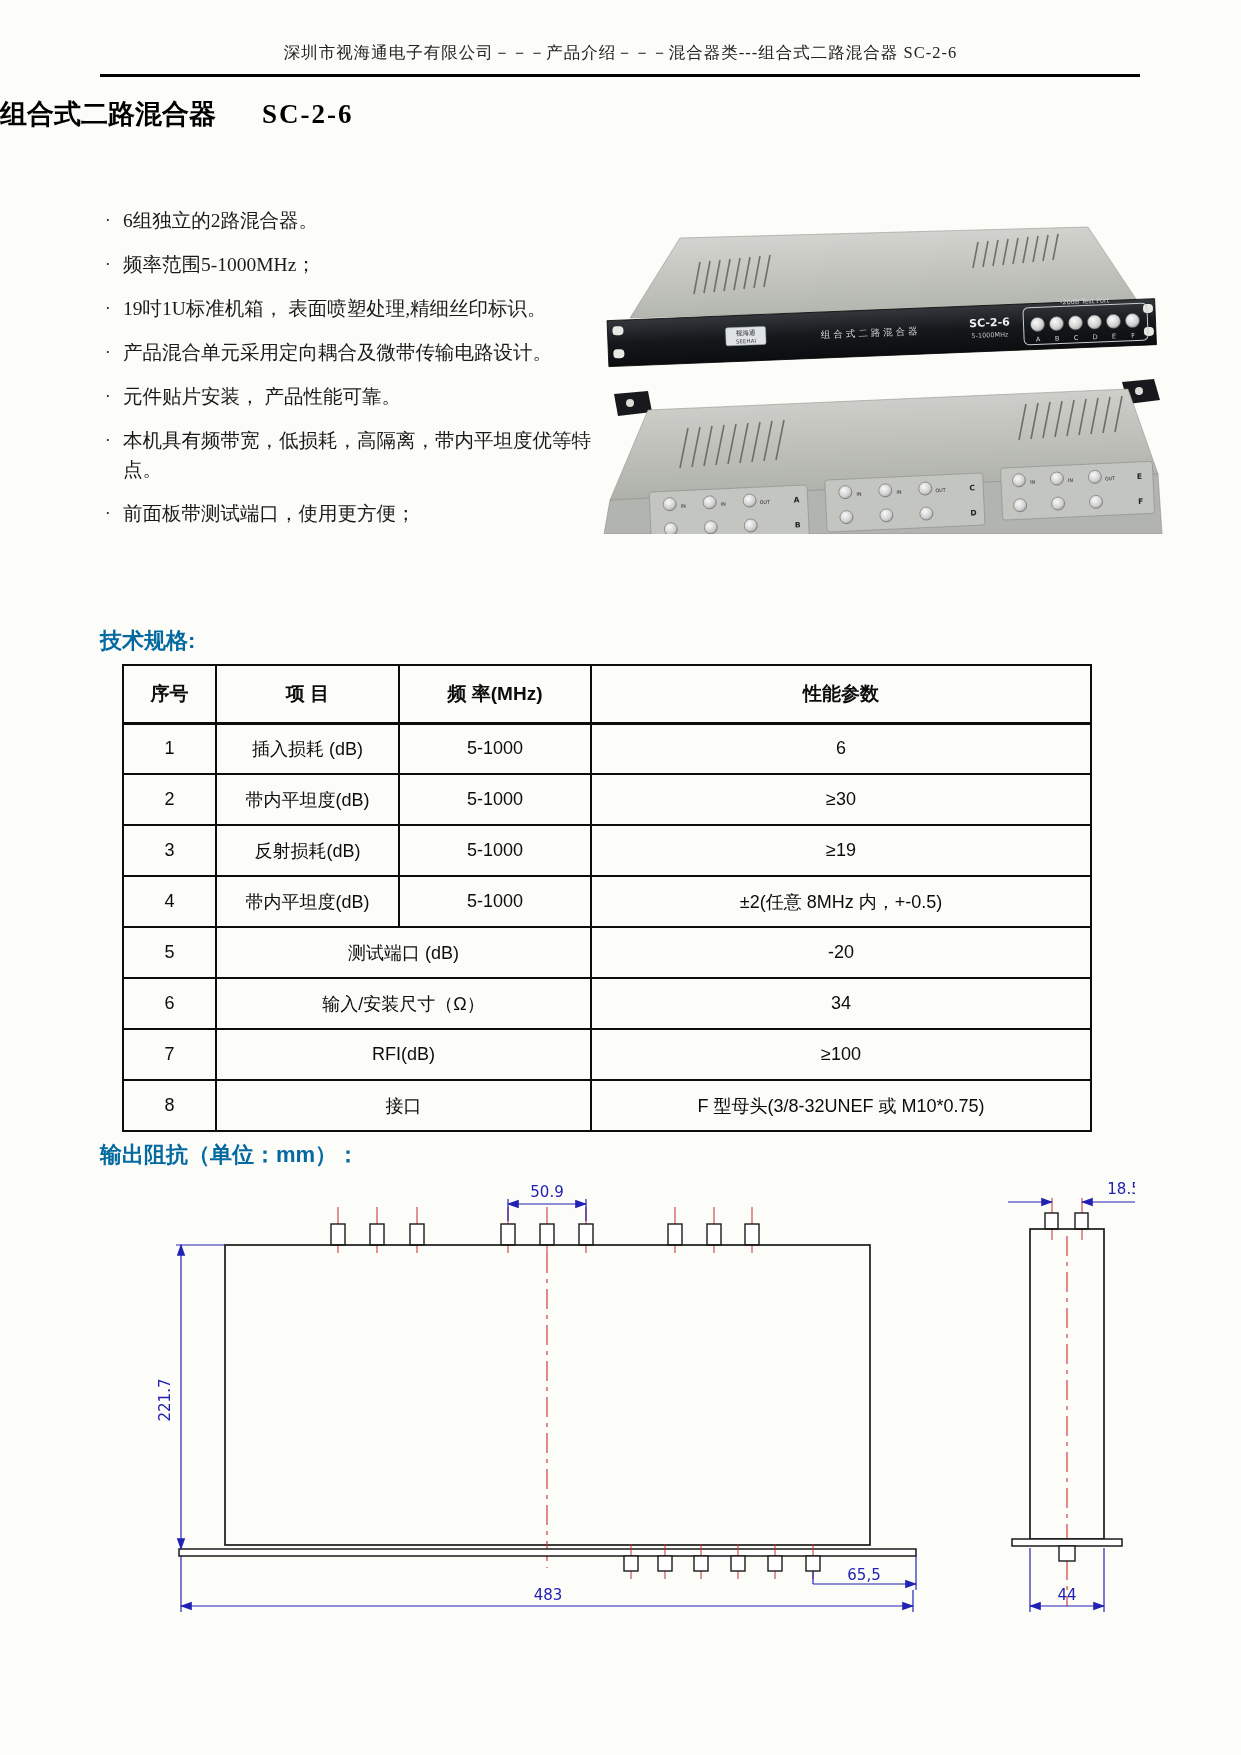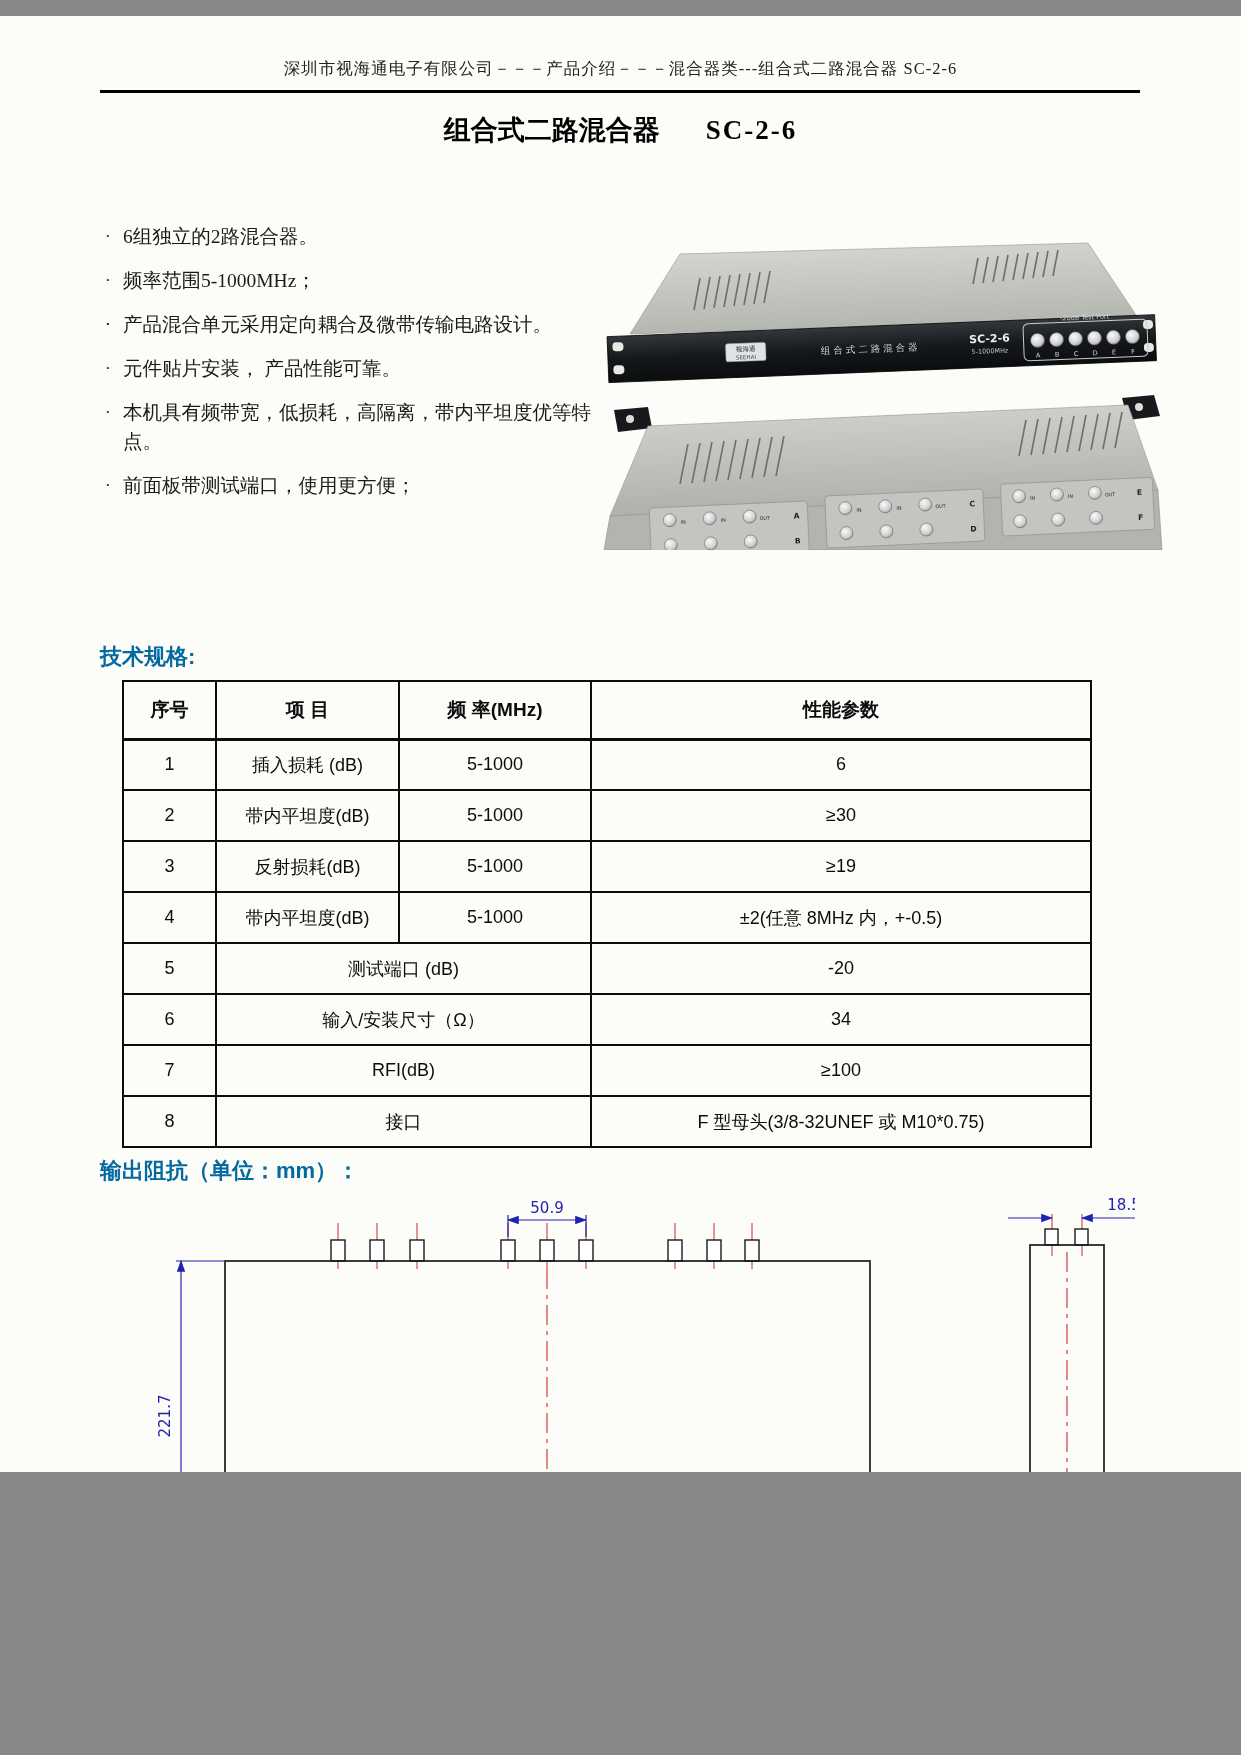--- a/index.html
+++ b/index.html
@@ -1,26 +1,26 @@
 <!DOCTYPE html>
 <html><head>
 <meta charset="utf-8">
 <style>
   html,body { margin:0; padding:0; background:#888; }
   .page {
-    position:relative; width:1241px; height:1456px; margin:16px auto;
+    position:relative; width:1241px; height:1755px; margin:0 auto;
     background:#fcfcf9; overflow:hidden;
     font-family:"Liberation Serif","DejaVu Serif",serif; color:#111;
   }
   
   .doc-header { position:absolute; left:0; top:42px; width:100%; text-align:center;
     font-size:16.5px; letter-spacing:1px; color:#222; }
   .header-rule { position:absolute; left:100px; top:74px; width:1040px; height:3px; background:#000; }
   
-  .doc-title { position:absolute; left:0; top:96px; width:100%; text-align:center;
+  .doc-title { position:absolute; left:0; top:96px; width:100%; text-align:left;
     font-family:"Liberation Sans","DejaVu Sans",sans-serif; font-weight:bold; font-size:27px; color:#000; }
   .doc-title .model { margin-left:46px; font-family:"Liberation Serif",serif; letter-spacing:2px; }
   
   .features { position:absolute; left:103px; top:206px; width:492px; list-style:none; margin:0; padding:0;
     font-size:19.5px; color:#1a1a1a; }
   .features li { position:relative; padding-left:20px; margin-bottom:15px; line-height:29px; }
   .features li .dot { position:absolute; left:2px; top:0; font-size:17px; }
   
   .photos { position:absolute; left:588px; top:222px; width:575px; height:312px; }
   
@@ -48,21 +48,21 @@
   <div class="doc-header">深圳市视海通电子有限公司－－－产品介绍－－－混合器类---组合式二路混合器 SC-2-6</div>
   <div class="header-rule"></div>
 
   <div class="doc-title">
     <span>组合式二路混合器</span><span class="model">SC-2-6</span>
   </div>
 
   <ul class="features">
     <li><span class="dot">·</span><span>6组独立的2路混合器。</span></li>
     <li><span class="dot">·</span><span>频率范围5-1000MHz；</span></li>
-    <li><span class="dot">·</span></li>
+    <li><span class="dot">·</span><span>19吋1U标准机箱， 表面喷塑处理,精细丝印标识。</span></li>
     <li><span class="dot">·</span><span>产品混合单元采用定向耦合及微带传输电路设计。</span></li>
     <li><span class="dot">·</span><span>元件贴片安装， 产品性能可靠。</span></li>
     <li><span class="dot">·</span><span>本机具有频带宽，低损耗，高隔离，带内平坦度优等特点。</span></li>
     <li><span class="dot">·</span><span>前面板带测试端口，使用更方便；</span></li>
   </ul>
 
   <svg class="photos" viewBox="0 0 575 312">
     <defs>
       <linearGradient id="gmetal" x1="0" y1="0" x2="0.2" y2="1">
         <stop offset="0" stop-color="#d8d9d4"></stop>

